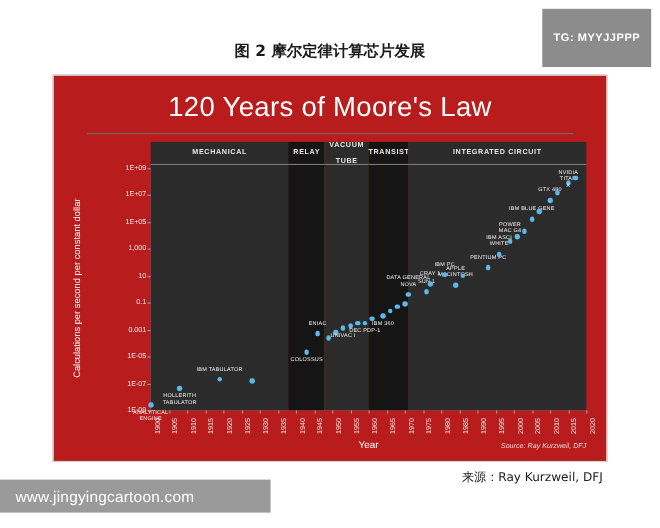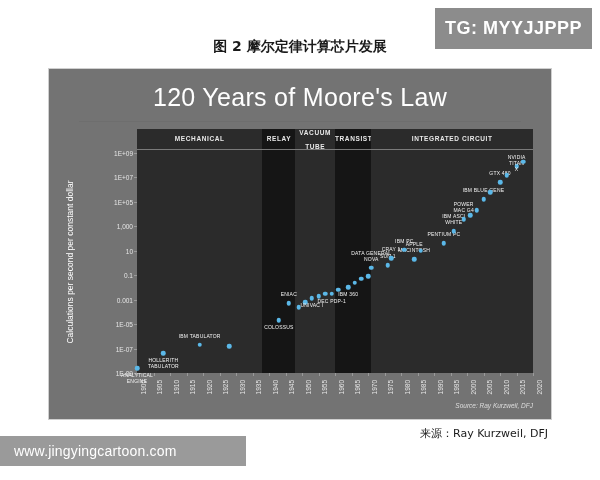--- a/index.html
+++ b/index.html
@@ -13,23 +13,23 @@
     font-family: "Liberation Sans", sans-serif;
     overflow: hidden;
     position: relative;
   }
   .tg-badge {
     position: absolute;
     top: 8px;
     right: 8px;
     background: #8c8c8c;
     color: #ffffff;
-    font-size: 18px;
+    font-size: 10px;
     font-weight: bold;
-    padding: 10px 10px;
+    padding: 21px 10px;
     letter-spacing: 0.5px;
     z-index: 30;
   }
   .fig-caption {
     position: absolute;
     top: 38px;
     left: 0;
     width: 600px;
     text-align: center;
     font-size: 14px;
@@ -37,21 +37,21 @@
     color: #1a1a1a;
     font-family: "DejaVu Sans", sans-serif;
   }
   
   .chart-frame {
     position: absolute;
     left: 48px;
     top: 68px;
     width: 504px;
     height: 352px;
-    background: #737373;
+    background: #b91c1c;
     border: 1px solid #cfcfcf;
     box-sizing: border-box;
   }
   .chart-title {
     position: absolute;
     left: 0;
     top: 14px;
     width: 100%;
     text-align: center;
     color: #ffffff;
@@ -381,17 +381,18 @@
       <div class="pt-label" style="left: 346.5px; top: 35.4444px;">IBM BLUE GENE</div>
       <div class="dot" style="left: 353.1px; top: 39.1111px; background: rgb(91, 184, 232);"></div>
       <div class="dot" style="left: 363px; top: 29.3333px; background: rgb(91, 184, 232);"></div>
       <div class="pt-label" style="left: 363px; top: 18.3333px;">GTX 480</div>
       <div class="dot" style="left: 369.6px; top: 22px; background: rgb(91, 184, 232);"></div>
       <div class="dot" style="left: 379.5px; top: 13.4444px; background: rgb(91, 184, 232);"></div>
       <div class="pt-label" style="left: 379.5px; top: 2.44444px;">NVIDIA TITAN X</div>
       <div class="dot" style="left: 386.1px; top: 8.55556px; background: rgb(91, 184, 232);"></div>
     </div>
 
+  <div class="xlabel">Year</div>
   <div class="source-note">Source: Ray Kurzweil, DFJ</div>
 </div>
 
 <div class="source-cn">来源：Ray Kurzweil, DFJ</div>
 <div class="watermark">www.jingyingcartoon.com</div>
 
 </body></html>

